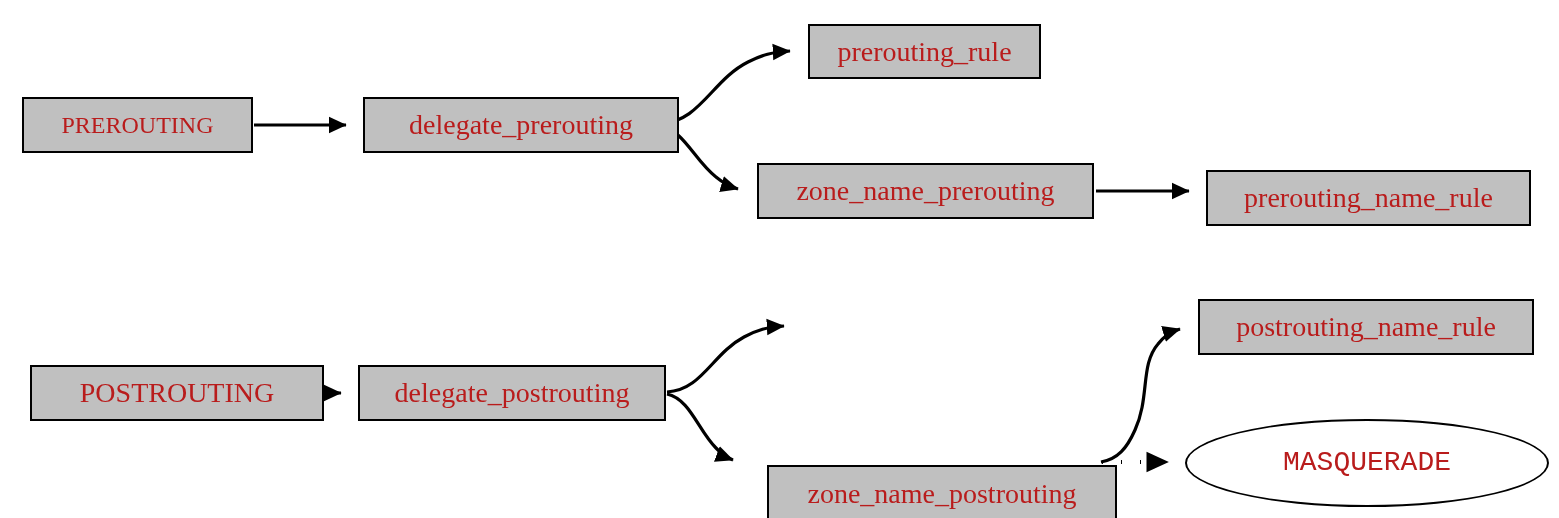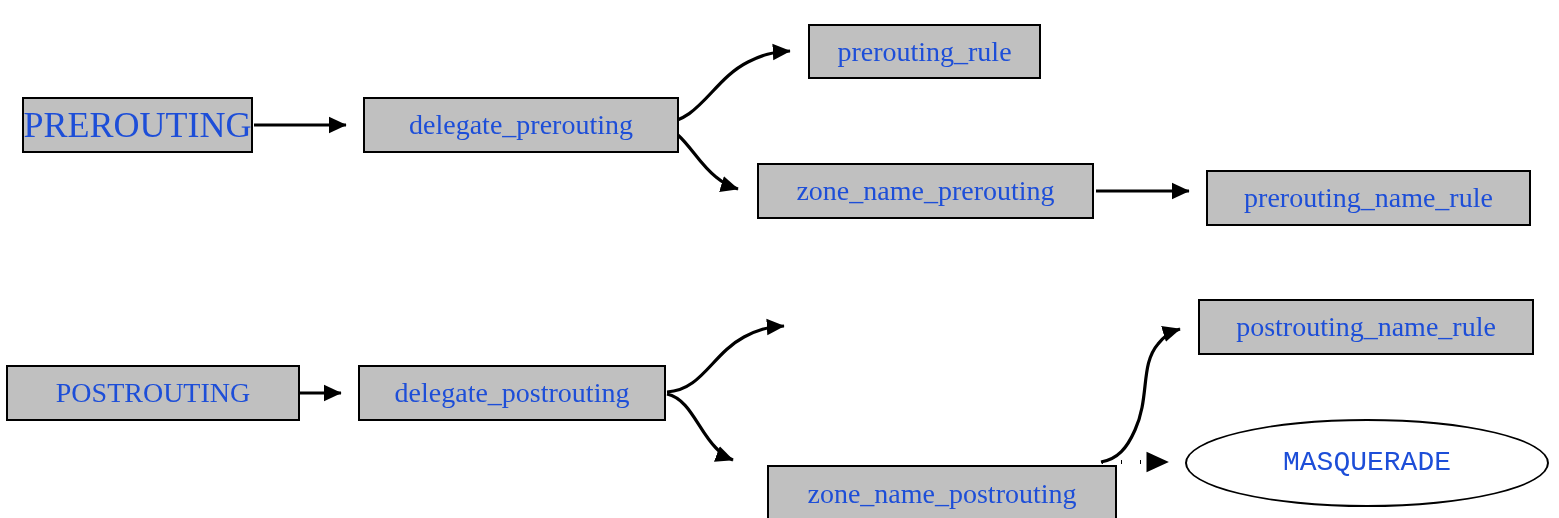--- a/index.html
+++ b/index.html
@@ -23,21 +23,21 @@
     width: 1559px;
     height: 518px;
     pointer-events: none;
   }
   .node {
     position: absolute;
     box-sizing: border-box;
     display: flex;
     align-items: center;
     justify-content: center;
-    color: #1d4ed8;
+    color: #b91c1c;
     white-space: nowrap;
     text-align: center;
   }
   .node-box {
     background: #c0c0c0;
     border: 2px solid #000000;
   }
   .node-ellipse {
     background: #ffffff;
     border: 2.5px solid #000000;
@@ -92,40 +92,40 @@
     <g>
       <path d="M 1101 462 C 1118 459, 1127 448, 1135 430 C 1150 397, 1140 365, 1158 344 C 1164 336, 1170 332, 1180 329" fill="none" stroke="#000000" stroke-width="3.2" marker-end="url(#arrow)"></path>
     </g>
 
     <g>
       <line x1="1102" y1="462" x2="1168" y2="462" stroke="#000000" stroke-width="4" stroke-dasharray="1 18" stroke-linecap="butt" marker-end="url(#arrow)"></line>
     </g>
   </svg>
 
   <div class="node node-box" style="left:22px; top:97px; width:231px; height:56px;">
-    <span class="node-label" style="font-size:36px;">PREROUTING</span>
+    <span class="node-label" style="font-size:24px;">PREROUTING</span>
   </div>
 
   <div class="node node-box" style="left:363px; top:97px; width:316px; height:56px;">
     <span class="node-label" style="font-size:28px;">delegate_prerouting</span>
   </div>
 
   <div class="node node-box" style="left:808px; top:24px; width:233px; height:55px;">
     <span class="node-label" style="font-size:28px;">prerouting_rule</span>
   </div>
 
   <div class="node node-box" style="left:757px; top:163px; width:337px; height:56px;">
     <span class="node-label" style="font-size:28px;">zone_name_prerouting</span>
   </div>
 
   <div class="node node-box" style="left:1206px; top:170px; width:325px; height:56px;">
     <span class="node-label" style="font-size:28px;">prerouting_name_rule</span>
   </div>
 
-  <div class="node node-box" style="left:6px; top:365px; width:294px; height:56px;">
+  <div class="node node-box" style="left:30px; top:365px; width:294px; height:56px;">
     <span class="node-label" style="font-size:28px;">POSTROUTING</span>
   </div>
 
   <div class="node node-box" style="left:358px; top:365px; width:308px; height:56px;">
     <span class="node-label" style="font-size:28px;">delegate_postrouting</span>
   </div>
 
 
   <div class="node node-box" style="left:767px; top:433px; width:350px; height:57px;margin-top:32px;">
     <span class="node-label" style="font-size:28px;">zone_name_postrouting</span>

